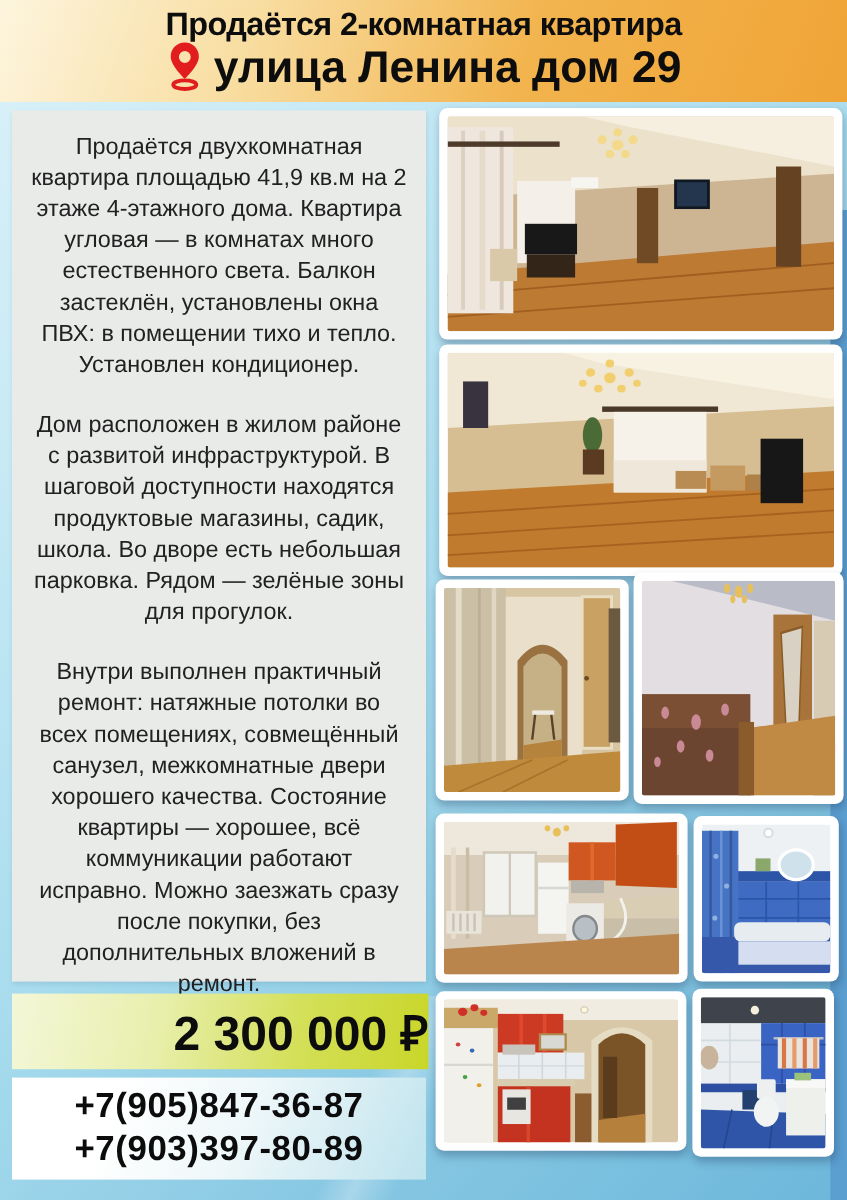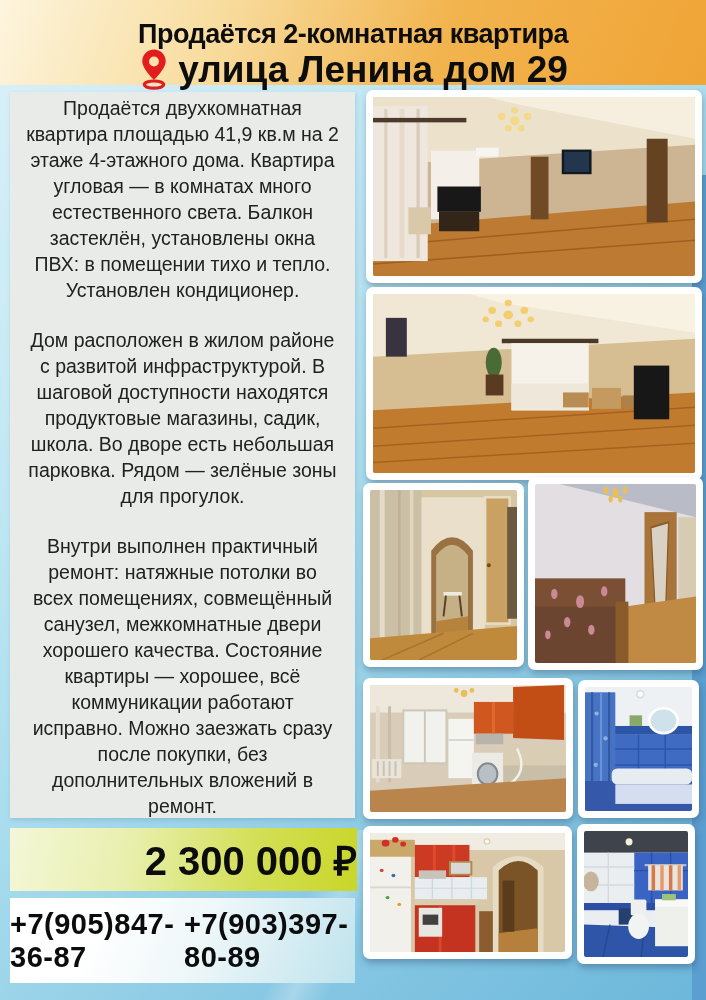--- a/index.html
+++ b/index.html
@@ -11,43 +11,43 @@
   
   .right-band{position:absolute;left:692px;top:175px;width:14px;height:825px;background:#5b9ed0;}
   .streak{position:absolute;left:120px;top:830px;width:420px;height:170px;pointer-events:none;
     background:linear-gradient(115deg,transparent 44%,rgba(255,255,255,.28) 50%,transparent 57%);}
   
   .header{
     position:absolute;left:0;top:0;width:706px;height:85px;
     background:linear-gradient(110deg,#fdf5de 0%,#f8dda0 30%,#f2b44e 62%,#f0a436 100%);
     text-align:center;color:#0d0d0d;
   }
-  .h-line1{padding-top:19px;font-size:27px;font-weight:bold;letter-spacing:-0.5px;line-height:30px;}
+  .h-line1{padding-top:5px;font-size:27px;font-weight:bold;letter-spacing:-0.5px;line-height:30px;}
   .h-line2{font-size:37px;font-weight:bold;line-height:42px;display:flex;align-items:center;justify-content:center;gap:8px;}
   .pin{display:inline-flex;width:32px;height:42px;margin-top:-2px;}
   
   .text-panel{
     position:absolute;left:10px;top:92px;width:345px;height:726px;
     background:#e9ebe9;color:#212121;text-align:center;
     box-shadow:1px 2px 4px rgba(60,90,110,.18);
   }
   .text-panel p{margin:0 0 24px 0;padding:0 3px;font-size:19.5px;line-height:26px;white-space:pre-line;}
-  .text-panel p:first-child{margin-top:3px;}
+  .text-panel p:first-child{margin-top:17px;}
   
   .price-panel{
     position:absolute;left:10px;top:828px;width:347px;height:63px;
     background:linear-gradient(100deg,#f4f7d8 0%,#e8efac 35%,#d3df55 70%,#c9d629 100%);
     display:flex;align-items:center;justify-content:flex-end;
     font-size:40px;font-weight:bold;color:#0c0c0c;
   }
   
   .phone-panel{
     position:absolute;left:10px;top:898px;width:345px;height:85px;
     background:linear-gradient(115deg,#ffffff 25%,#eef7f9 55%,#bfe3ed 100%);
-    display:flex;align-items:center;justify-content:center;gap:3px;
+    display:flex;flex-direction:column;align-items:center;justify-content:center;gap:3px;
     font-size:29px;font-weight:bold;color:#0c0c0c;letter-spacing:0.5px;
   }
   
   .card{
     position:absolute;box-sizing:border-box;background:#ffffff;border-radius:7px;padding:7px;
     box-shadow:1px 4px 7px rgba(35,60,95,.35);
   }
   .card svg{display:block;width:100%;height:100%;border-radius:2px;}
   .c1{left:366px;top:90px;width:336px;height:193px;}
   .c2{left:366px;top:287px;width:336px;height:193px;}

